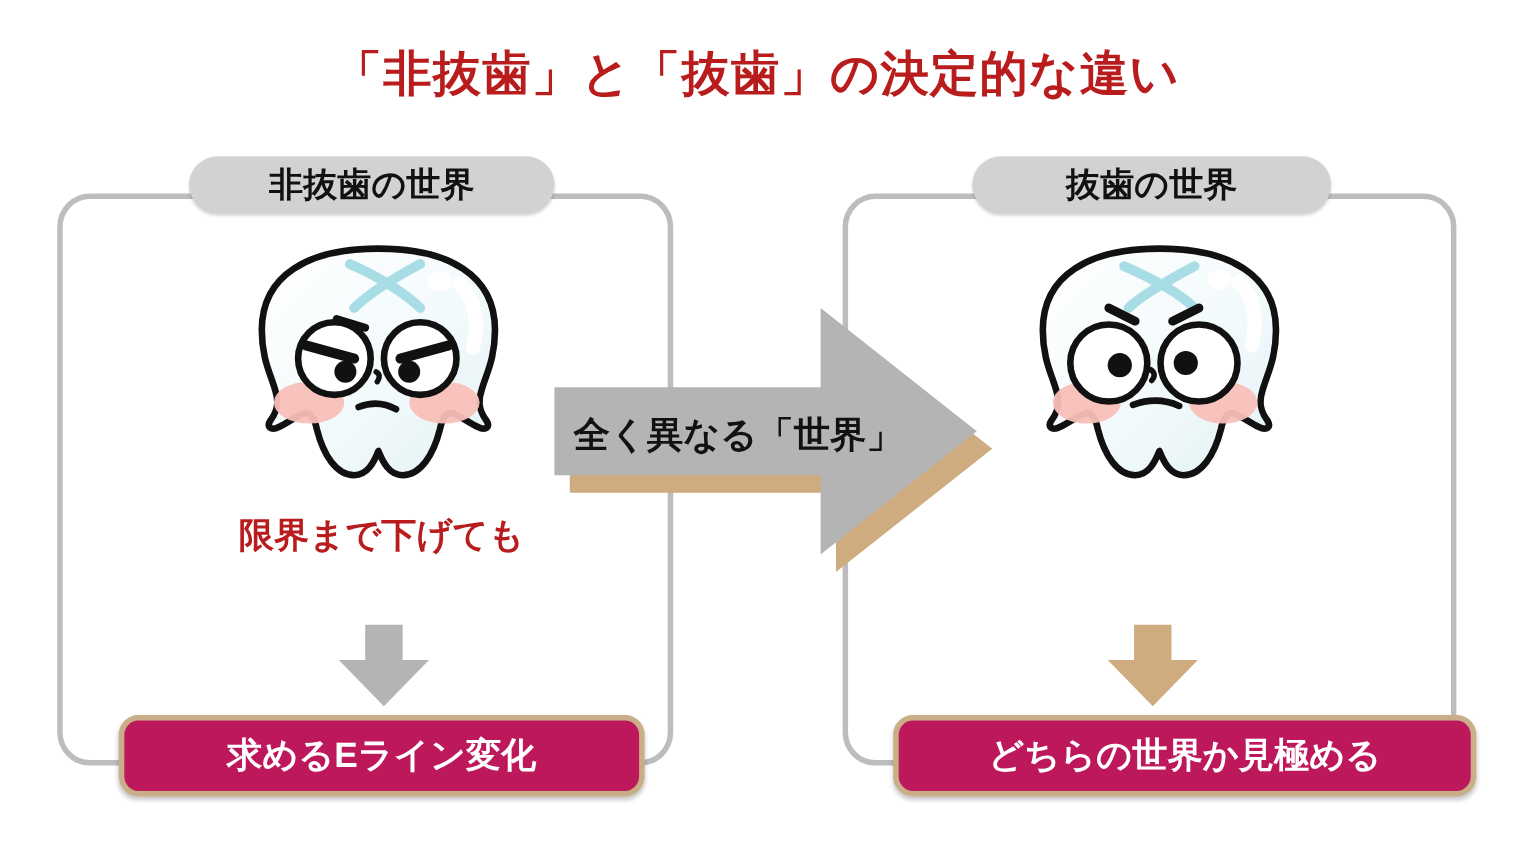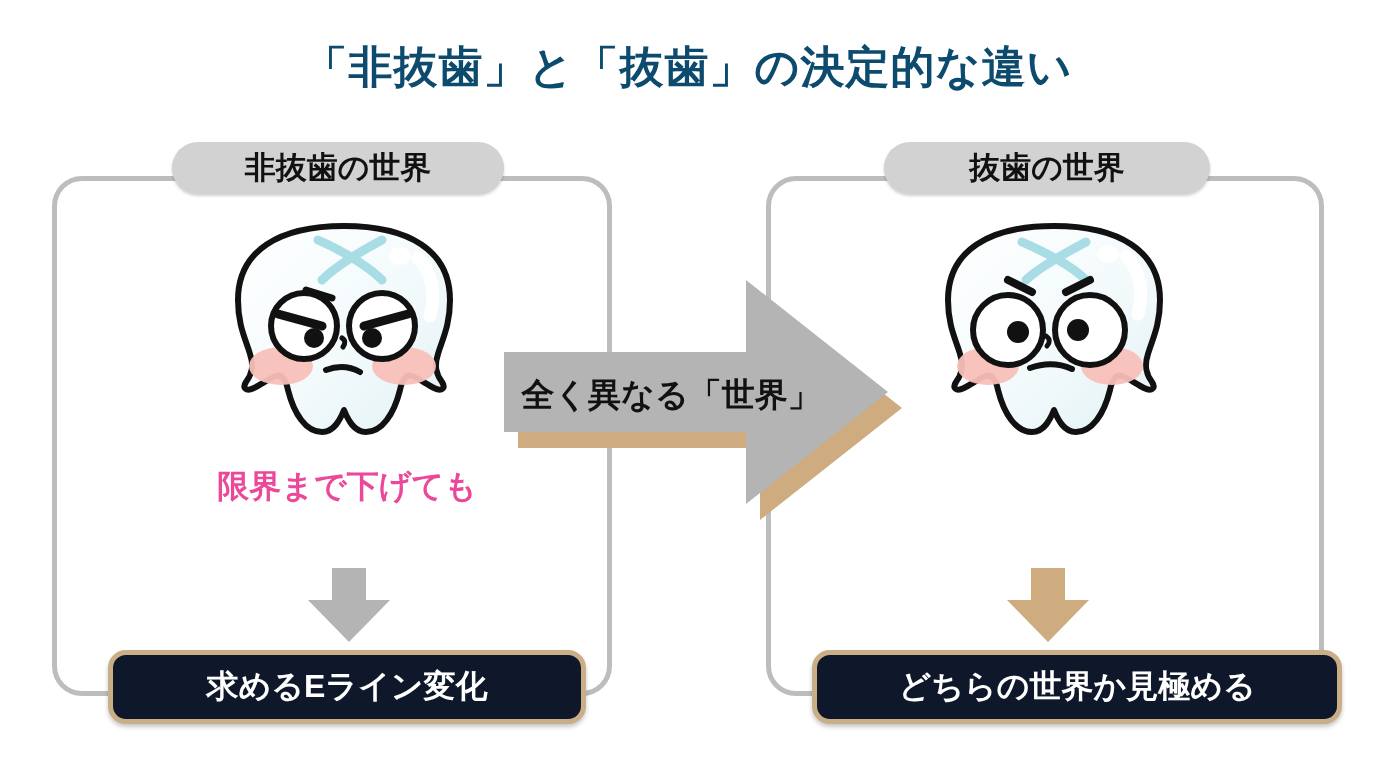--- a/index.html
+++ b/index.html
@@ -14,21 +14,21 @@
   .stage{position:absolute;inset:0;}
 
   
   .title{
     position:absolute;
     left:0;right:0;top:38px;
     text-align:center;
     font-size:44px;
     font-weight:bold;
     letter-spacing:1px;
-    color:#0c4a6e;
+    color:#b91c1c;
     white-space:nowrap;
   }
 
   
   .frame{
     position:absolute;
     border:5px solid #bdbdbd;
     border-radius:30px;
     box-sizing:border-box;
     background:transparent;
@@ -68,38 +68,38 @@
     padding-right:46px;box-sizing:border-box;
     padding-top:6px;
   }
 
   
   .caption{
     position:absolute;
     text-align:center;
     font-size:32px;
     font-weight:bold;
-    color:#ec4899;
+    color:#b91c1c;
     line-height:1.28;
     white-space:nowrap;
   }
   .caption-left{left:132px;top:466px;width:430px;}
   .caption-right{left:818px;top:466px;width:462px;}
 
   
   .downarrow{position:absolute;width:86px;height:78px;}
   .downarrow-left{left:306px;top:566px;}
   .downarrow-right{left:1005px;top:566px;}
 
   
   .resultbox{
     position:absolute;
     height:74px;
     border-radius:18px;
-    background:#0f172a;
+    background:#be185d;
     border:5px solid #c9ae87;
     box-sizing:border-box;
     display:flex;align-items:center;justify-content:center;
     color:#ffffff;
     font-size:32px;font-weight:bold;
     white-space:nowrap;
     box-shadow:0 3px 4px rgba(0,0,0,.22);
   }
   .resultbox-left{left:108px;top:650px;width:478px;}
   .resultbox-right{left:812px;top:650px;width:530px;}

